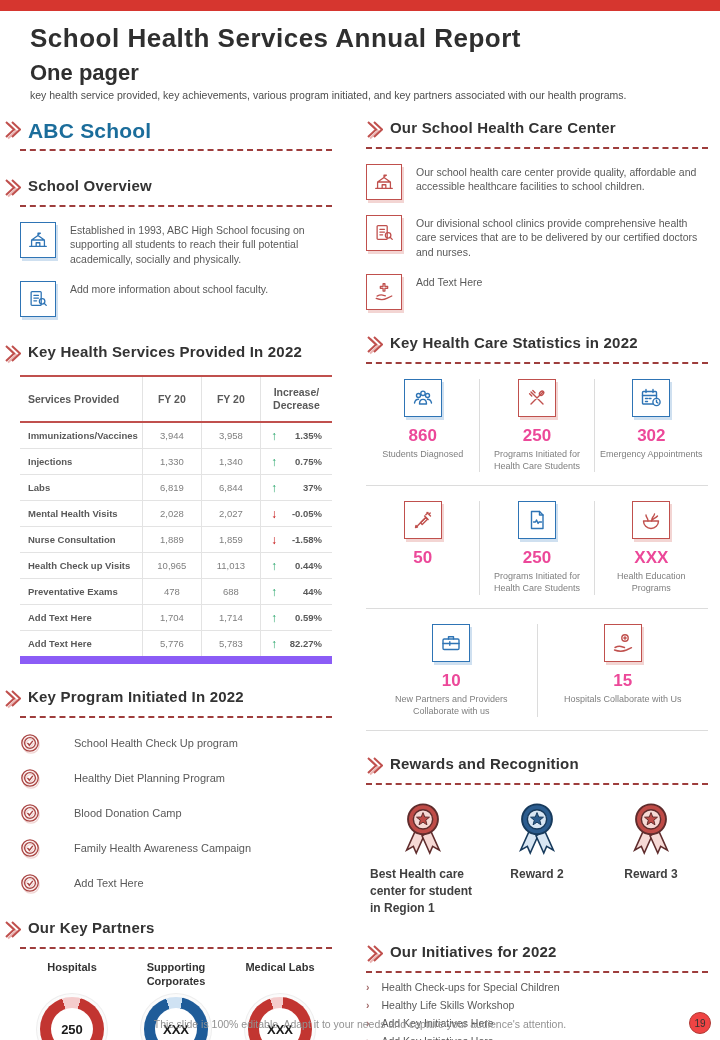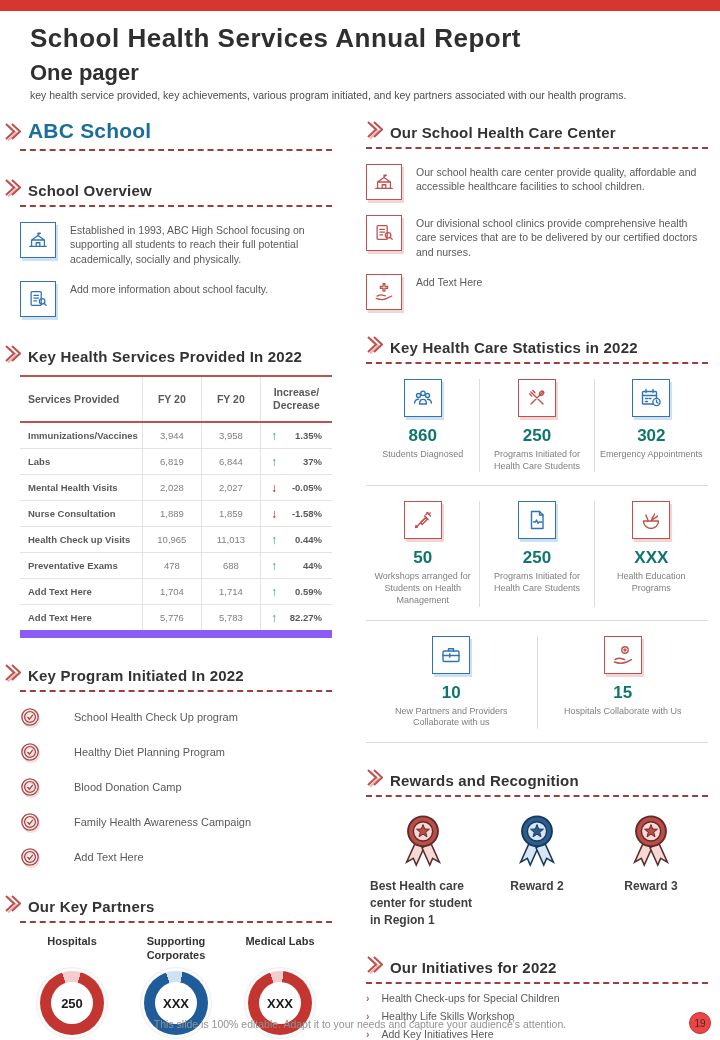--- a/index.html
+++ b/index.html
@@ -14,21 +14,21 @@
   .hdr h2 { font-size:22px; font-weight:700; color:#2f2f2f; margin-top:6px; }
   .hdr p { font-size:10.5px; color:#4d4d4d; margin-top:3px; line-height:1.3; max-width:650px; }
 
   
   .columns { display:flex; gap:34px; padding:16px 12px 0 20px; }
   .col-left { width:312px; flex:none; }
   .col-right { flex:1; min-width:0; }
 
   
   .sec { margin-bottom:22px; }
-  .sec-head { display:flex; align-items:flex-end; gap:7px; }
+  .sec-head { display:flex; align-items:flex-start; gap:7px; }
   .col-left .sec-head { margin-left:-16px; }
   .chev { flex:none; }
   .sec-head h3 { font-size:15px; font-weight:700; color:#333; letter-spacing:.2px; }
   .sec-head h3.blue { font-size:21px; color:#1b6d9b; }
   .dash { border-top:2px dashed #9e3d3c; margin-top:6px; }
 
   
   .ibox { width:36px; height:36px; border:1.5px solid; display:flex; align-items:center; justify-content:center; flex:none; background:#fff; }
   .ibox.blue { border-color:#2e74b5; color:#2e74b5; box-shadow:2px 3px 0 #cfe0f0; }
   .ibox.red  { border-color:#c0504d; color:#c0504d; box-shadow:2px 3px 0 #f3d5d3; }
@@ -61,21 +61,21 @@
   .partner { flex:1; display:flex; flex-direction:column; align-items:center; }
   .partner .plbl { font-size:11px; font-weight:700; color:#333; text-align:center; line-height:1.25; min-height:28px; }
   .donut { width:64px; height:64px; border-radius:50%; display:flex; align-items:center; justify-content:center; margin-top:8px; box-shadow:0 0 0 3px #fbfbfb,0 0 0 4px #eee; }
   .hole { width:42px; height:42px; border-radius:50%; background:#fff; display:flex; align-items:center; justify-content:center; font-size:13px; font-weight:700; color:#1a1a1a; }
 
   
   .srow { display:flex; border-bottom:1px solid #dcdcdc; padding:15px 0 13px 0; }
   .stat { flex:1; display:flex; flex-direction:column; align-items:center; padding:0 5px; }
   .stat + .stat { border-left:1px solid #dcdcdc; }
   .stat .ibox { width:38px; height:38px; }
-  .stat .num { font-size:17px; font-weight:700; color:#0f766e; margin-top:9px; }
+  .stat .num { font-size:17px; font-weight:700; color:#ec4899; margin-top:9px; }
   .stat .lbl { font-size:9px; color:#7f7f7f; text-align:center; margin-top:3px; line-height:1.3; }
 
   
   .rewards { display:flex; margin-top:14px; }
   .reward { flex:1; display:flex; flex-direction:column; align-items:center; gap:9px; }
   .rlbl { font-size:12px; font-weight:700; color:#3f3f3f; text-align:center; line-height:1.4; }
   .rlbl.align-left { text-align:left; align-self:flex-start; margin-left:4px; }
 
   
   .ilist { list-style:none; margin-top:8px; }
@@ -171,20 +171,31 @@
                 <td>3,944</td>
                 <td>3,958</td>
                 <td class="chg">
                   <span class="chgwrap">
                     <span class="arr up">↑</span>
                     <span class="pct">1.35%</span>
                   </span>
                 </td>
               </tr>
             <tr>
+                <td class="svc">Injections</td>
+                <td>1,330</td>
+                <td>1,340</td>
+                <td class="chg">
+                  <span class="chgwrap">
+                    <span class="arr up">↑</span>
+                    <span class="pct">0.75%</span>
+                  </span>
+                </td>
+              </tr>
+            <tr>
                 <td class="svc">Labs</td>
                 <td>6,819</td>
                 <td>6,844</td>
                 <td class="chg">
                   <span class="chgwrap">
                     <span class="arr up">↑</span>
                     <span class="pct">37%</span>
                   </span>
                 </td>
               </tr>
@@ -441,21 +452,20 @@
 
         <div class="srow">
           <div class="stat">
             <div class="ibox red">
                 <svg width="24" height="24" viewBox="0 0 24 24">
                   <path d="M4.5 19.5l2-.5-1.5-1.5zM6.8 17.5L15 9.3M13.6 7.9l3.5 3.5M14.8 6.7l2.2-2.2M16 4.5l3.5 3.5M17.9 6.4l1.3-1.3"></path>
                   <path d="M9.5 14.8l5.3-5.3 1.7 1.7-5.3 5.3z"></path>
                 </svg>
               </div>
             <div class="num">50</div>
-            <div class="lbl">Workshops arranged for Students on Health Management</div>
           </div>
           <div class="stat">
             <div class="ibox blue">
                 <svg width="24" height="24" viewBox="0 0 24 24">
                   <path d="M6.5 3.5h8l3.5 3.5v13.5H6.5z"></path>
                   <path d="M14.5 3.5V7H18"></path>
                   <path d="M8.5 14h2l1-2 1.6 3.4 1-1.4h2.4"></path>
                 </svg>
               </div>
             <div class="num">250</div>

